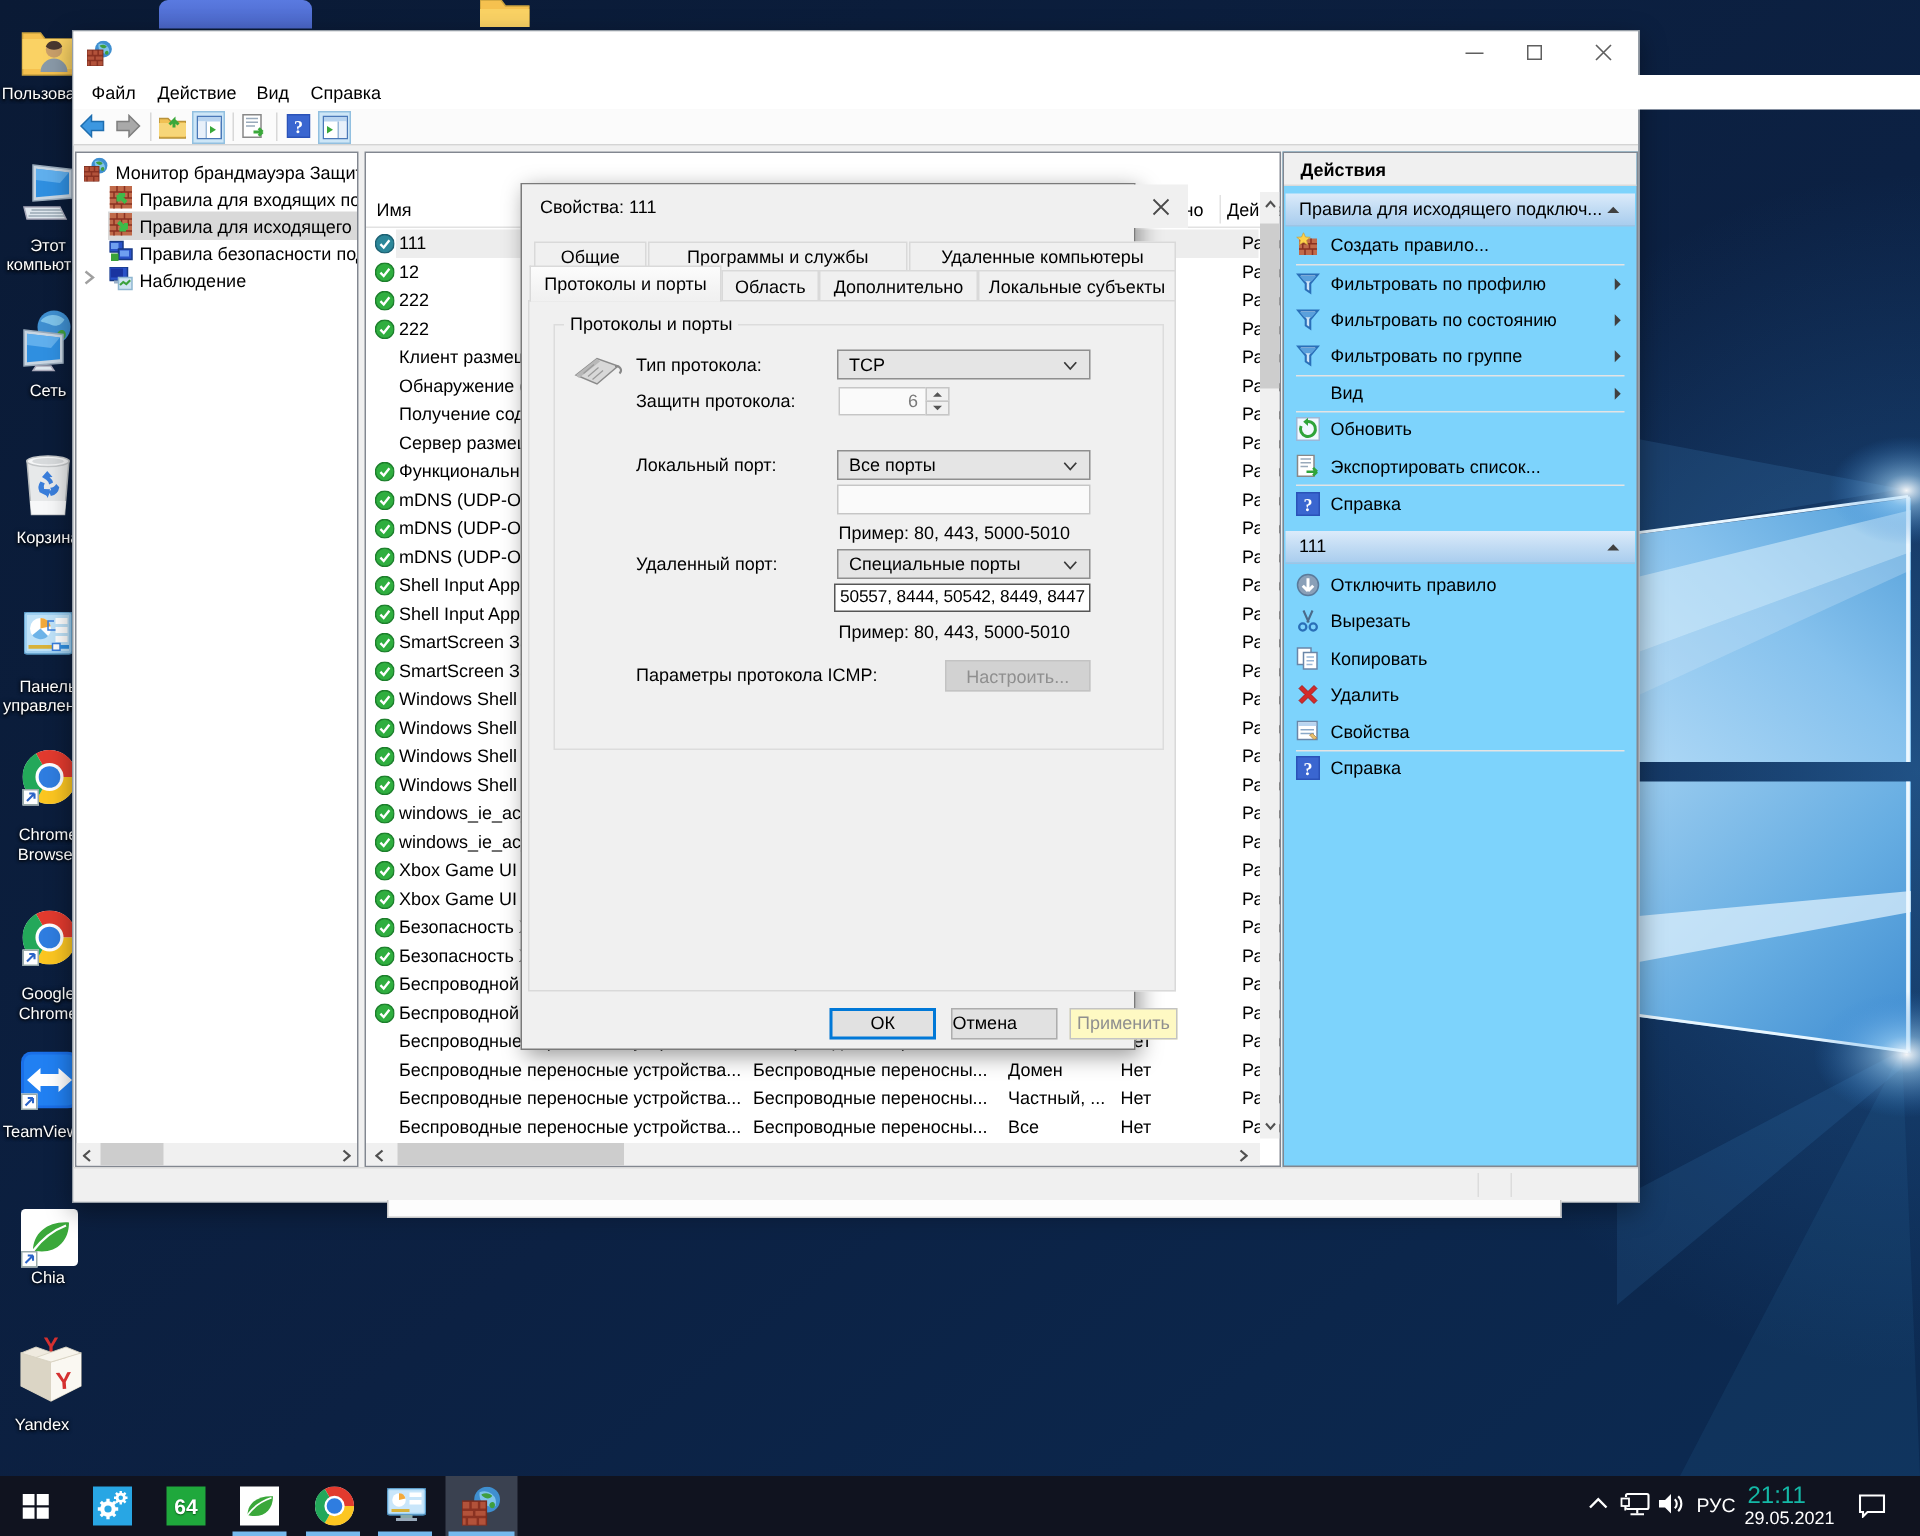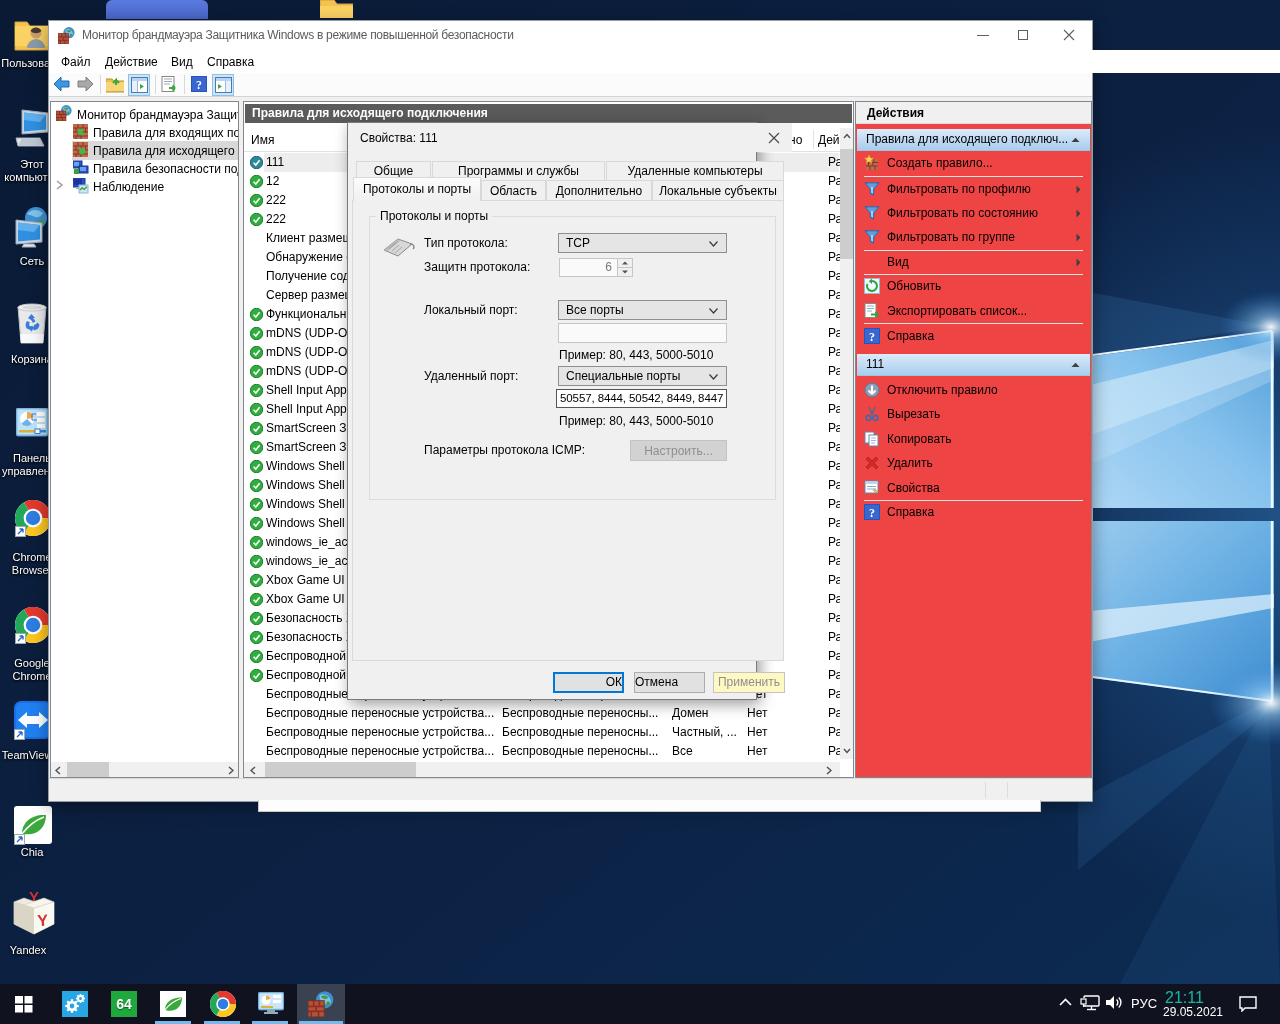--- a/index.html
+++ b/index.html
@@ -215,21 +215,20 @@
 <line x1="3.5" y1="6" x2="3.5" y2="9.5"></line>
               <line x1="7" y1="6" x2="7" y2="9.5"></line>
 <line x1="5" y1="9.5" x2="5" y2="12.5"></line>
               <line x1="2" y1="12.5" x2="2" y2="16"></line>
               <line x1="6.5" y1="12.5" x2="6.5" y2="16"></line>
 </g>
 <rect x="0" y="6" width="10" height="10" fill="none" stroke="#7a2c1e" stroke-width="0.6"></rect>
 </g>
         </svg>
       </div>
-<div class="ab" style="left:33px;top:7px;font-size:12px;color:#5c5c5c;white-space:nowrap;letter-spacing:-0.3px">Монитор брандмауэра Защитника Windows в режиме повышенной безопасности</div>
 <div class="ab" style="left:928px;top:14px;width:12px;height:1px;background:#5f5f5f"></div>
 <div class="ab" style="left:969px;top:9px;width:10px;height:10px;border:1px solid #5f5f5f"></div>
 <div class="ab" style="left:1014px;top:8px">
         <svg width="12" height="12" viewBox="0 0 12 12" style="">
           <path d="M1 1 L11 11 M11 1 L1 11" stroke="#5f5f5f" stroke-width="1.1"></path>
         </svg>
       </div>
 </div>
 <div class="ab" style="left:0;top:29px;width:1247px;height:23px;background:#fff">
 <div class="ab t12" style="left:12px;top:5px">Файл</div>
@@ -398,21 +397,20 @@
         </div>
 <div class="ab" style="left:16px;top:0;width:42px;height:16px;background:#cdcdcd"></div>
 <div class="ab" style="left:176px;top:4px">
           <svg width="7" height="9" viewBox="0 0 7 9" style="">
             <path d="M2 1 L6 4.5 L2 8" stroke="#505050" stroke-width="1.5" fill="none"></path>
           </svg>
         </div>
 </div>
 </div>
 <div class="ab" style="left:194px;top:80px;width:611px;height:677px;background:#fff;border:1px solid #828790;overflow:hidden">
-<div class="ab" style="left:1px;top:2px;width:607px;height:19px;background:#5b5b5b;color:#fff;font-weight:bold;font-size:12px;line-height:19px;padding-left:7px">Правила для исходящего подключения</div>
 <div class="ab t12" style="left:7px;top:31px">Имя</div>
 <div class="ab t12" style="left:258px;top:31px">Группа</div>
 <div class="ab t12" style="left:428px;top:31px">Профиль</div>
 <div class="ab t12" style="left:503px;top:31px">Включено</div>
 <div class="ab t12" style="left:574px;top:31px">Действие</div>
 <div class="ab" style="left:253px;top:28px;width:1px;height:19px;background:#e2e2e2"></div>
 <div class="ab" style="left:423px;top:28px;width:1px;height:19px;background:#e2e2e2"></div>
 <div class="ab" style="left:497px;top:28px;width:1px;height:19px;background:#e2e2e2"></div>
 <div class="ab" style="left:569px;top:28px;width:1px;height:19px;background:#e2e2e2"></div>
 <div class="ab" style="left:0;top:49px;width:597px;height:1px;background:#e2e2e2"></div>
@@ -657,21 +655,21 @@
           </svg>
         </div>
 <div class="ab" style="left:21px;top:0;width:151px;height:16px;background:#cdcdcd"></div>
 <div class="ab" style="left:581px;top:4px">
           <svg width="7" height="9" viewBox="0 0 7 9" style="">
             <path d="M2 1 L6 4.5 L2 8" stroke="#505050" stroke-width="1.5" fill="none"></path>
           </svg>
         </div>
 </div>
 </div>
-<div class="ab" style="left:806px;top:80px;width:237px;height:677px;background:#ef4444;border:1px solid #828790;overflow:hidden">
+<div class="ab" style="left:806px;top:80px;width:237px;height:677px;background:#7dd3fc;border:1px solid #828790;overflow:hidden">
 <div class="ab" style="left:0;top:0;width:235px;height:22px;background:#f0f0f0;border-bottom:1px solid #dadada"></div>
 <div class="ab" style="left:11px;top:4px;font-size:12px;font-weight:bold;color:#000">Действия</div>
 <div class="ab" style="left:1px;top:27px;width:233px;height:22px;background:linear-gradient(180deg,#dcebfa,#c4ddf4 45%,#a9cdee);border-bottom:1px solid #9ec4e4;font-size:12px;color:#000;line-height:21px;padding-left:9px">Правила для исходящего подключ...<div class="ab" style="right:10px;top:8px">
           <svg width="9" height="6" viewBox="0 0 9 6" style="">
             <path d="M0.5 5 L4.5 0.8 L8.5 5 Z" fill="#404040"></path>
           </svg>
         </div></div>
 <div class="ab" style="left:8px;top:53px">
         <svg width="16" height="16" viewBox="0 0 16 16" style="">
           <rect x="2" y="4" width="12" height="11" fill="#c06a4a"></rect>
@@ -890,21 +888,21 @@
 <div class="ab" style="left:210px;top:200px;width:169px;height:20px;background:#fafafa;border:1px solid #c6c6c6"></div>
 <div class="ab t12" style="left:211px;top:225px">Пример: 80, 443, 5000-5010</div>
 <div class="combo" style="left:210px;top:243px;width:169px;height:20px">Специальные порты<div class="ab" style="right:8px;top:7px">
         <svg width="9" height="6" viewBox="0 0 9 6" style="">
           <path d="M0.5 0.5 L4.5 5 L8.5 0.5" stroke="#3a3a3a" stroke-width="1.2" fill="none"></path>
         </svg>
       </div></div>
 <div class="ab" style="left:208px;top:266px;width:171px;height:19px;background:#fff;border:1px solid #555;font-size:11.5px;line-height:17px;padding-left:3px;letter-spacing:-0.1px;white-space:nowrap;overflow:hidden">50557, 8444, 50542, 8449, 8447</div>
 <div class="ab t12" style="left:211px;top:291px">Пример: 80, 443, 5000-5010</div>
 <div class="ab" style="left:282px;top:317px;width:97px;height:21px;background:#d2d2d2;border:1px solid #c3c3c3;font-size:12px;color:#8f8f8f;text-align:center;line-height:20px">Настроить...</div>
-<div class="ab" style="left:205px;top:549px;width:71px;height:21px;background:#e1e1e1;border:2px solid #0078d7;font-size:12px;text-align:right;line-height:17px">ОК</div>
+<div class="ab" style="left:205px;top:549px;width:71px;height:21px;background:#e1e1e1;border:2px solid #0078d7;font-size:12px;text-align:center;line-height:17px">ОК</div>
 <div class="ab" style="left:286px;top:549px;width:71px;height:21px;background:#e1e1e1;border:1px solid #adadad;font-size:12px;line-height:19px">Отмена</div>
 <div class="ab" style="left:365px;top:549px;width:72px;height:21px;background:#fef9c3;border:1px solid #c3c3c3;font-size:12px;color:#8f8f8f;text-align:center;line-height:19px">Применить</div>
 </div>
 <div class="ab" style="left:0;top:984px;width:1280px;height:40px;background:#10131f">
 <div class="ab" style="left:15px;top:12px">
       <svg width="18" height="17" viewBox="0 0 18 17" style="">
         <rect x="0" y="0" width="8" height="7.5" fill="#fff"></rect>
         <rect x="9.5" y="0" width="8" height="7.5" fill="#fff"></rect>
         <rect x="0" y="9" width="8" height="7.5" fill="#fff"></rect>
         <rect x="9.5" y="9" width="8" height="7.5" fill="#fff"></rect>

